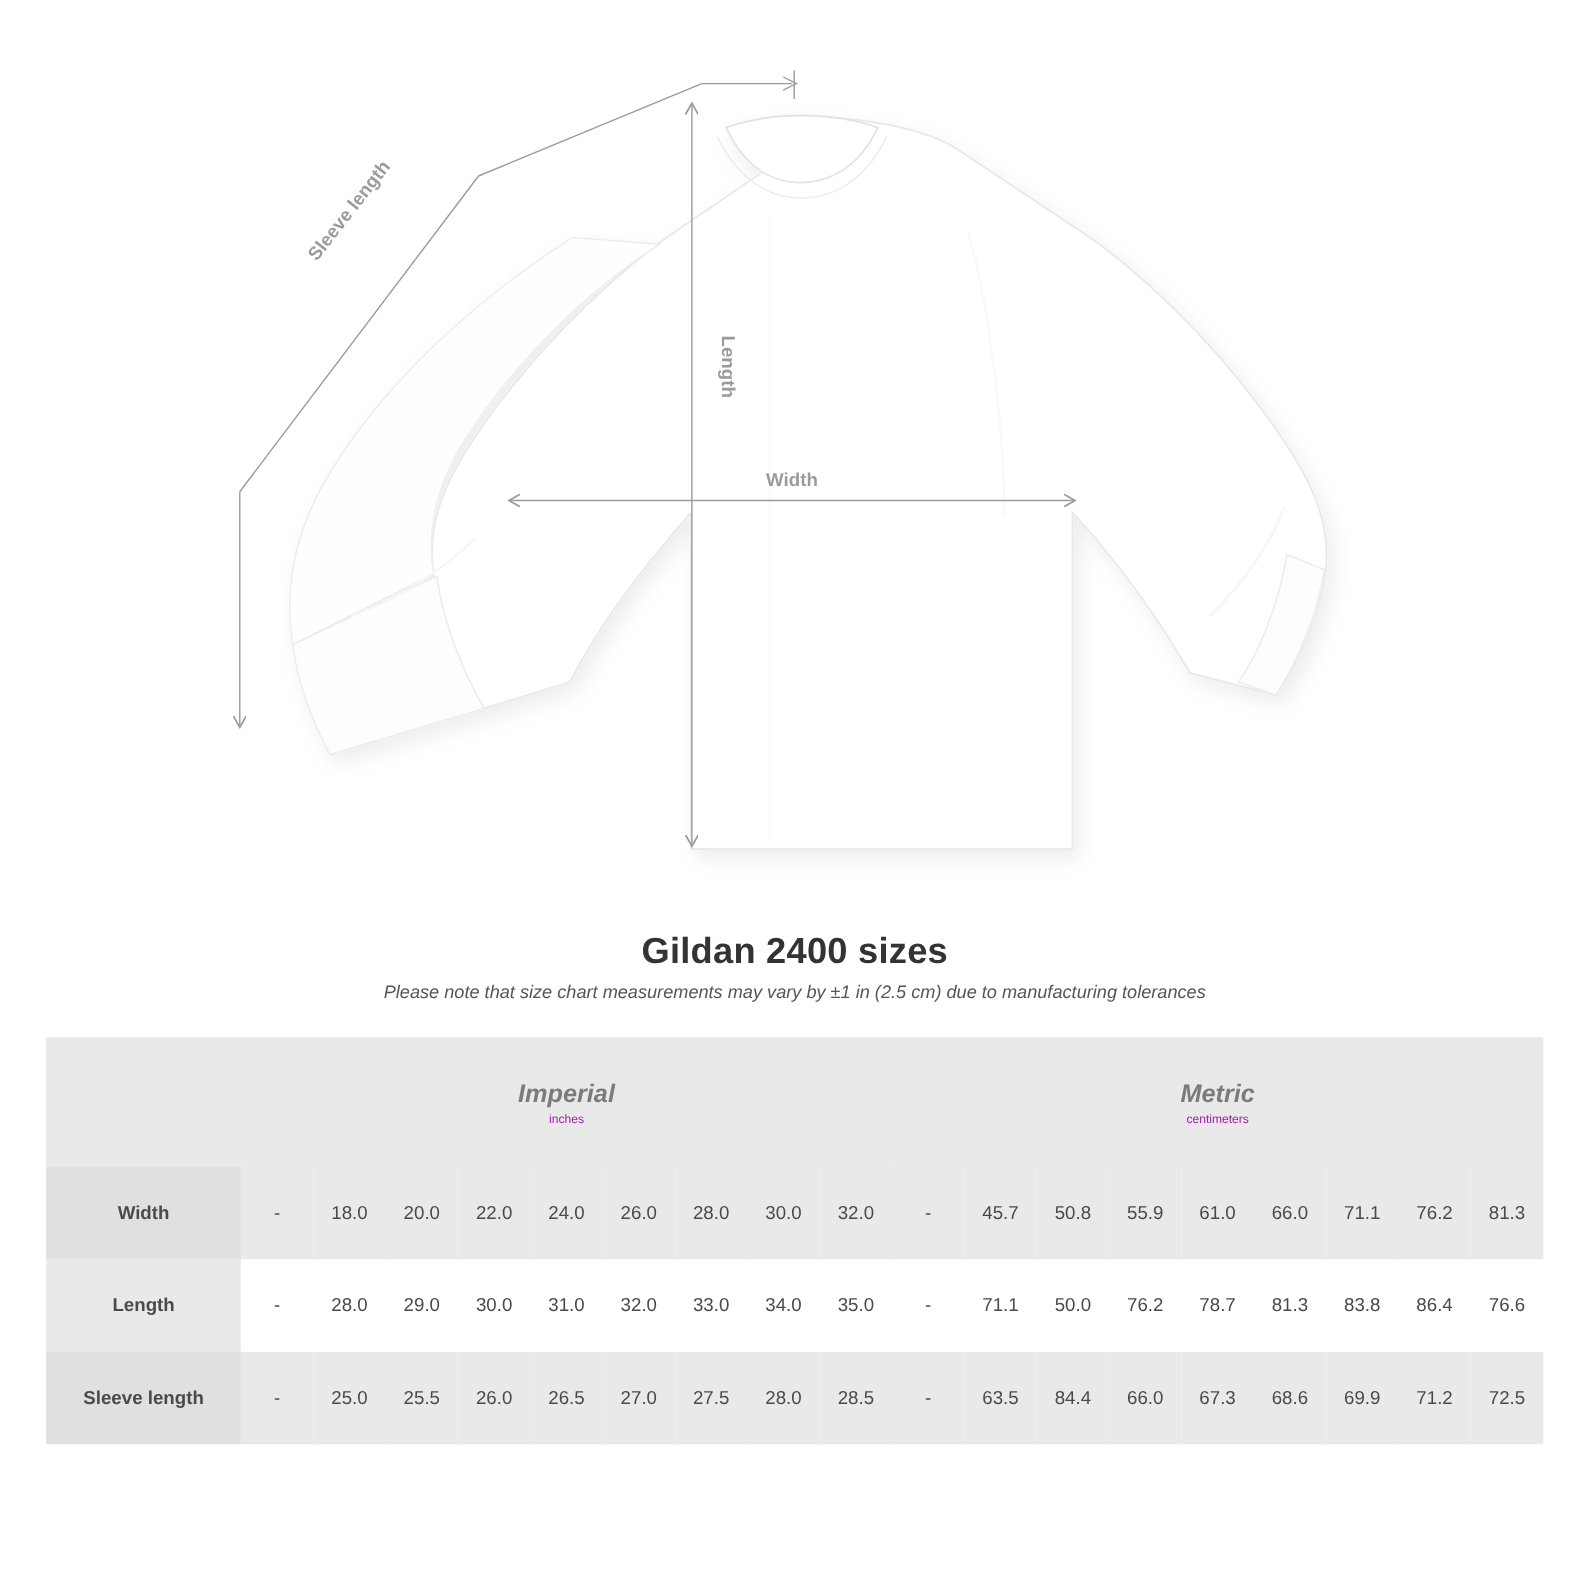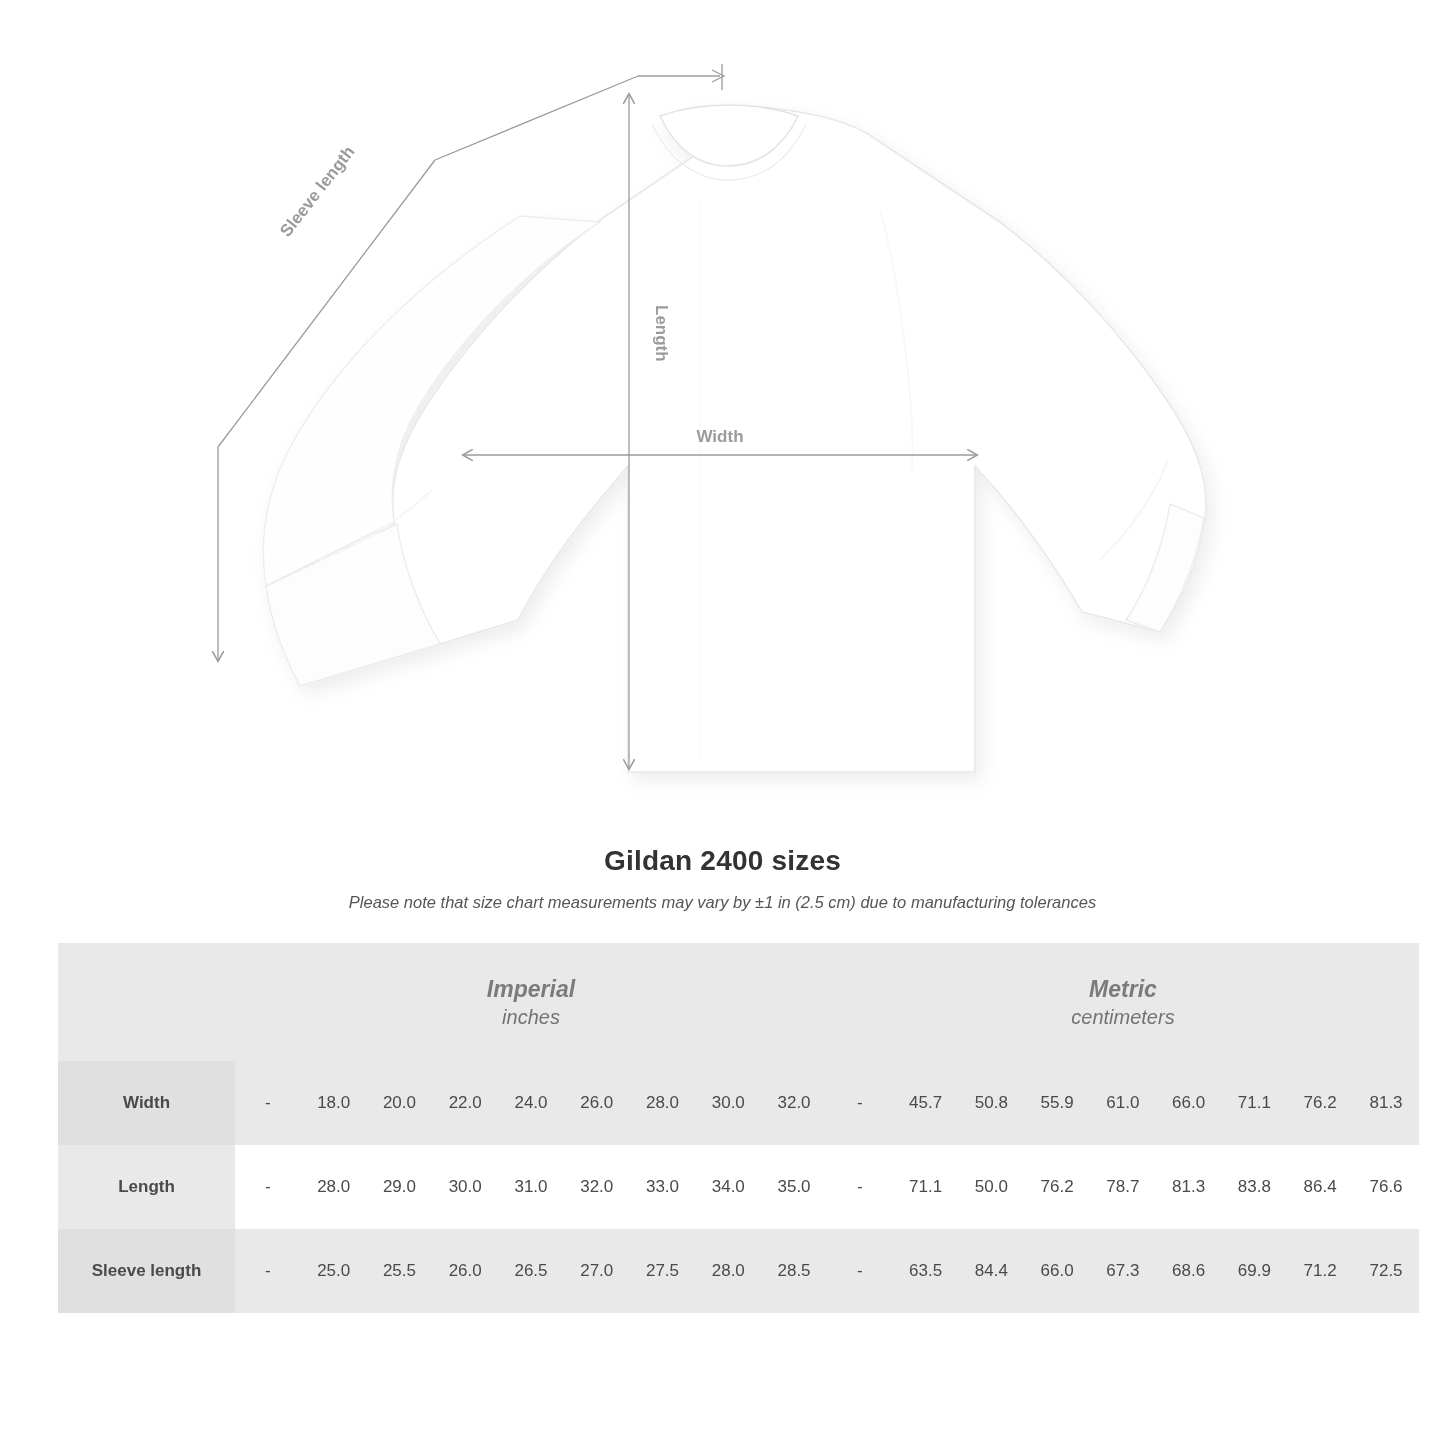--- a/index.html
+++ b/index.html
@@ -29,21 +29,21 @@
   }
   .illustration svg { display: block; }
 
   
   .chart-title {
     position: absolute;
     left: 0;
     top: 845px;
     width: 1445px;
     text-align: center;
-    font-size: 28px;
+    font-size: 33px;
     font-weight: bold;
     color: #333333;
     letter-spacing: 0.2px;
   }
   .chart-note {
     position: absolute;
     left: 0;
     top: 893px;
     width: 1445px;
     text-align: center;
@@ -56,21 +56,20 @@
   .table-wrap {
     position: absolute;
     left: 42px;
     top: 943px;
     width: 1361px;
   }
   table.size-table {
     width: 100%;
     border-collapse: collapse;
     table-layout: fixed;
-    margin-left: 16px;
   }
   table.size-table td, table.size-table th {
     padding: 0;
     margin: 0;
     border: none;
   }
 
   .unit-head {
     height: 118px;
     background: #e9e9e9;
@@ -78,23 +77,22 @@
     vertical-align: middle;
   }
   .unit-head .u-name {
     font-size: 23px;
     font-weight: bold;
     font-style: italic;
     color: #7b7b7b;
     line-height: 1.25;
   }
   .unit-head .u-sub {
-    font-size: 20px;
-    font-style: italic;
-    color: #737373;
+    font-size: 11px;
+    color: #a21caf;
     margin-top: 3px;
   }
   .spacer-col { background: #e9e9e9; }
 
   .row-head-cell {
     background: #e9e9e9;
     text-align: center;
     vertical-align: middle;
     font-size: 17px;
     font-weight: bold;

